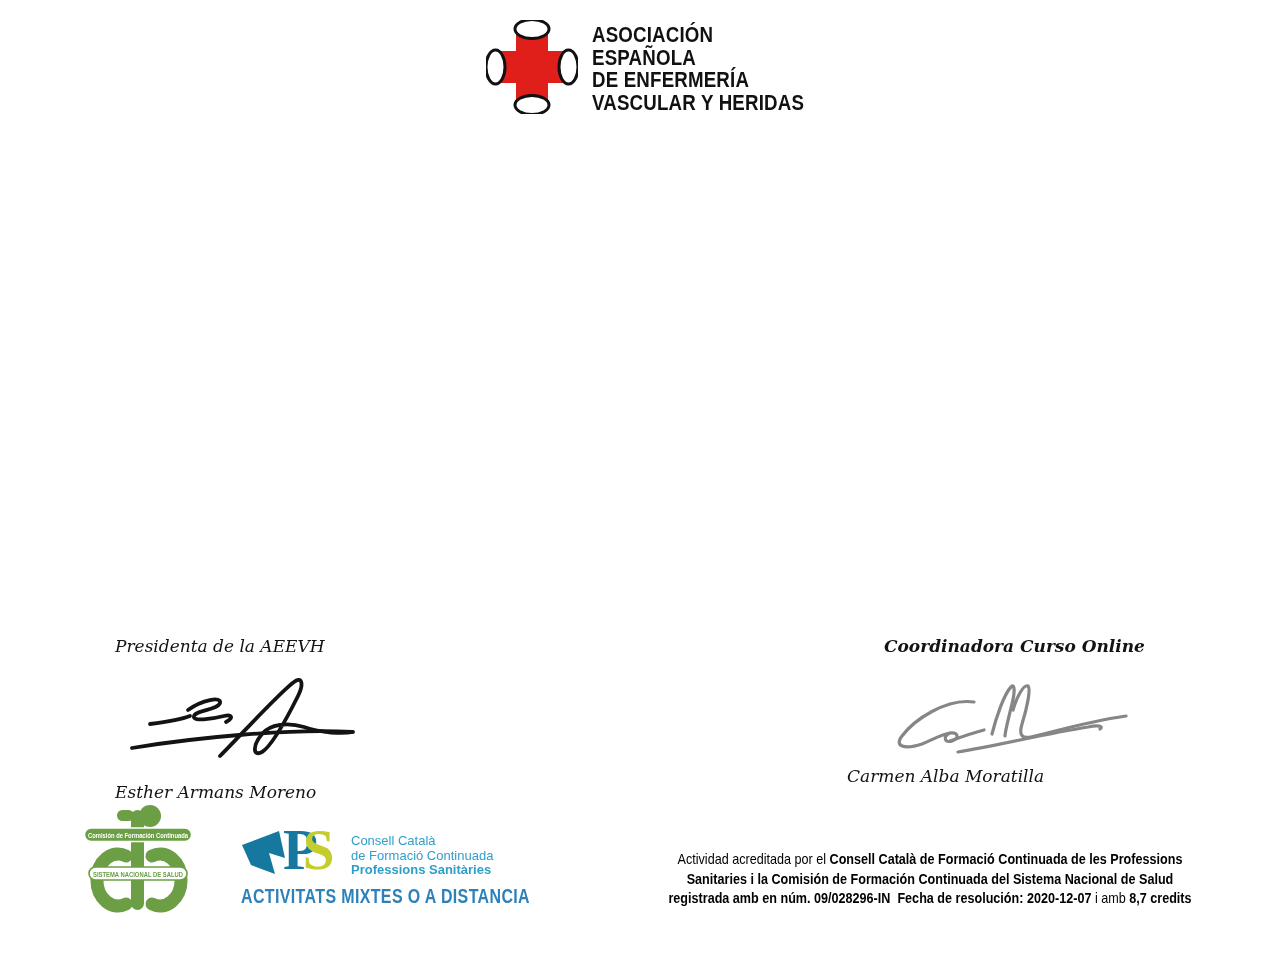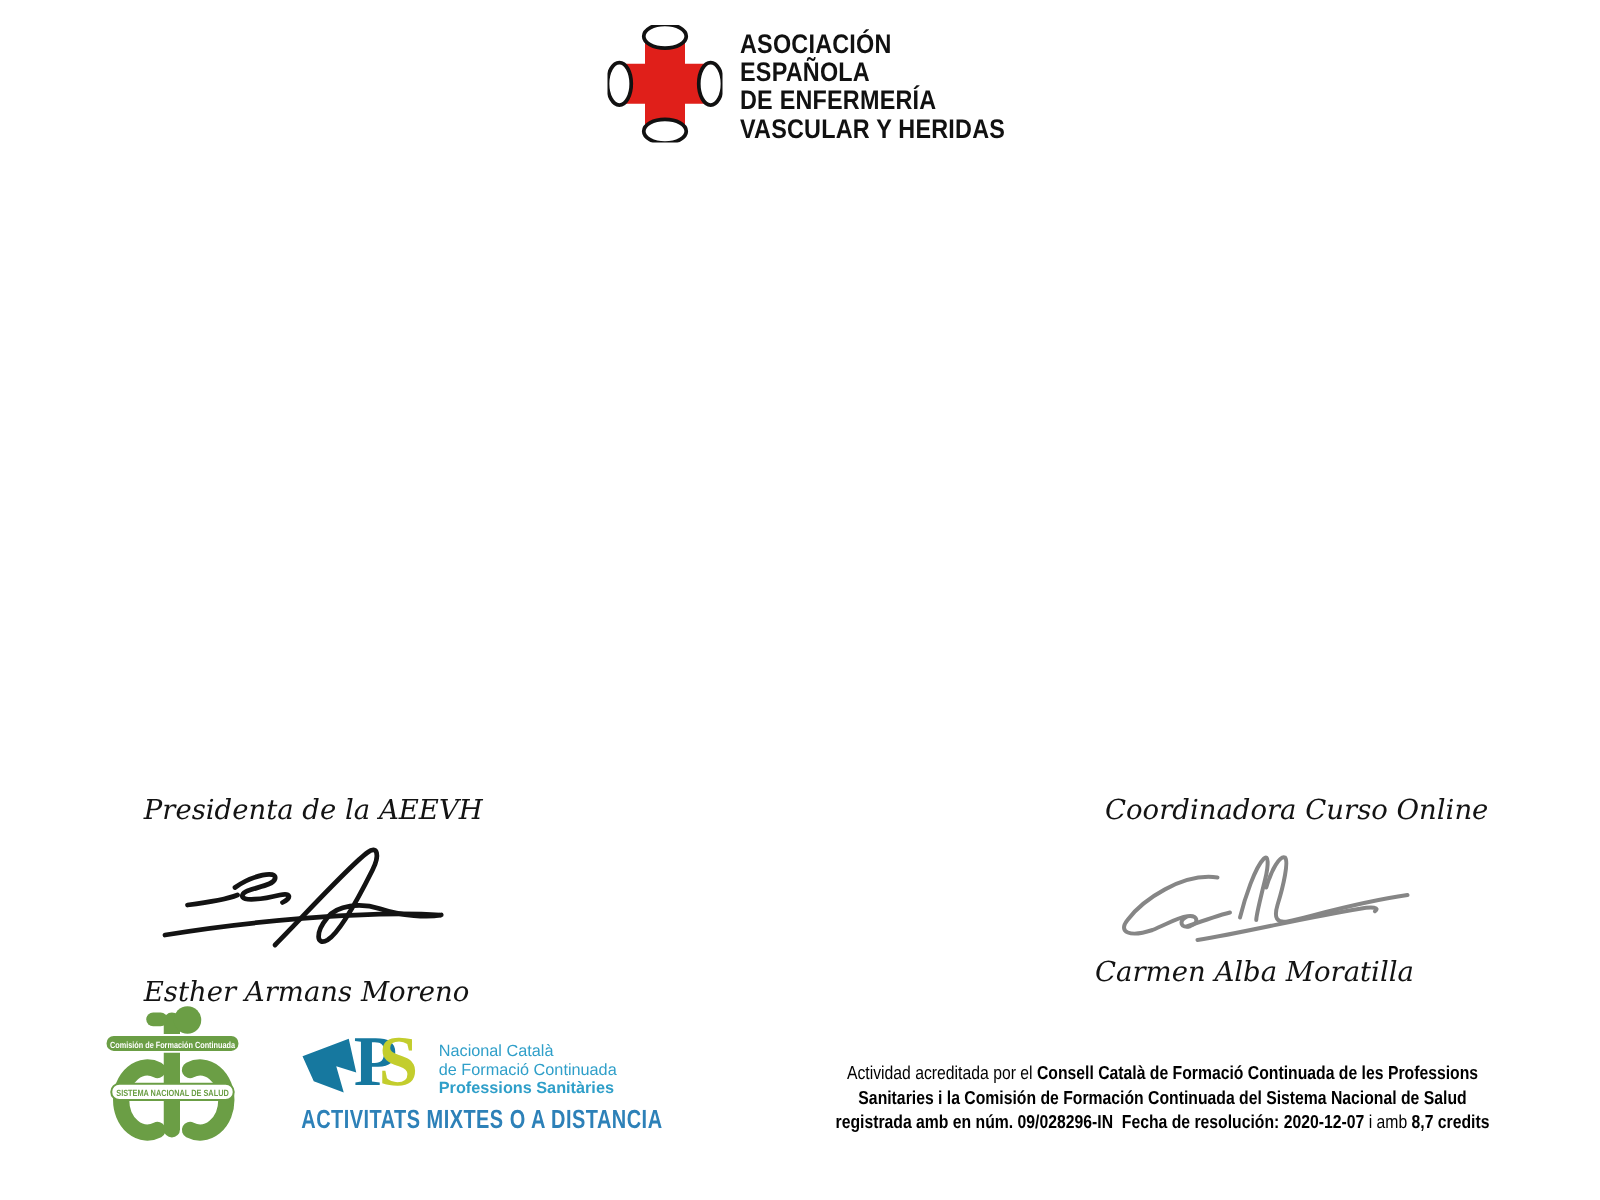--- a/index.html
+++ b/index.html
@@ -13,21 +13,21 @@
   .org-text{
     left:592px;top:24px;
     font-weight:700;font-size:21.5px;line-height:22.5px;color:#111;
     transform:scaleX(0.87);transform-origin:left top;
     letter-spacing:0.2px;white-space:nowrap;
   }
 
   
   .sig-title,.sig-name{
     font-family:"DejaVu Serif",serif;font-style:italic;
-    font-size:22px;color:#131313;white-space:nowrap;
+    font-size:17px;color:#131313;white-space:nowrap;
   }
 
   
   .ps-letters{
     left:283px;top:822px;line-height:56px;font-weight:800;
     font-size:57px;white-space:nowrap;
     font-family:Liberation Serif, serif;
   }
   .ps-p{color:#16789f;}
   .ps-s{color:#c3cd2d;margin-left:-15px;}
@@ -74,33 +74,33 @@
 <svg class="abs" style="left:122px;top:664px;" width="235" height="102" viewBox="0 0 235 102">
   <g fill="none" stroke="#131313" stroke-width="3.8" stroke-linecap="round">
     <path d="M 28 60 C 44 58 58 56 68 52 M 66 46 C 80 36 100 32 98 39 C 96 46 74 46 72 52 C 70 58 90 55 102 52 C 110 50 112 54 104 58"></path>
     <path d="M 10 84 C 70 74 170 64 230 68"></path>
     <path d="M 98 92 C 118 72 158 28 172 18 C 180 12 182 20 176 32 C 164 56 150 82 140 88 C 131 93 130 82 140 70 C 148 60 166 58 182 63 C 200 69 220 70 231 68"></path>
   </g>
 </svg>
 
 <div class="abs sig-name" style="left:115px;top:766px;margin-top:16px;">Esther Armans Moreno</div>
 
-<div class="abs sig-title" style="left:884px;top:636px;">Coordinadora Curso Online</div>
+<div class="abs sig-title" style="left:884px;top:636px;font-weight:bold;">Coordinadora Curso Online</div>
 
 <svg class="abs" style="left:884px;top:672px;" width="245" height="98" viewBox="0 0 245 98">
   <g fill="none" stroke="#868686" stroke-width="3.2" stroke-linecap="round">
     <path d="M 90 30 C 62 26 30 48 18 64 C 10 74 20 78 38 72 C 50 67 58 62 66 61 C 74 60 76 66 68 69 C 61 71 58 65 66 61"></path>
     <path d="M 66 69 C 80 64 92 60 100 58"></path>
     <path d="M 108 62 C 112 46 120 22 127 15 C 131 11 131 20 128 32 C 124 48 121 60 121 64"></path>
     <path d="M 129 38 C 133 24 140 12 144 14 C 147 17 143 36 138 52 C 135 62 137 67 147 65 C 162 62 200 50 242 44"></path>
     <path d="M 74 80 C 112 74 160 62 204 55 C 214 53 220 54 216 57"></path>
   </g>
 </svg>
 
-<div class="abs sig-name" style="left:876px;top:766px;">Carmen Alba Moratilla</div>
+<div class="abs sig-name" style="left:847px;top:766px;">Carmen Alba Moratilla</div>
 
 <svg class="abs" style="left:84px;top:802px;" width="108" height="112" viewBox="0 0 108 112">
   <g stroke="#6b9e45" stroke-width="13" fill="none" stroke-linecap="round">
     <path d="M 42 54 A 21 26 0 1 0 42 102"></path>
     <path d="M 68 54 A 21 26 0 1 1 68 102"></path>
   </g>
   <rect x="47" y="8" width="13" height="100" rx="6.5" fill="#6b9e45"></rect>
   <rect x="33" y="8" width="17" height="11" rx="5.5" fill="#6b9e45"></rect>
   <circle cx="66" cy="14" r="11" fill="#6b9e45"></circle>
   <rect x="0.5" y="26" width="107" height="13.5" rx="6.5" fill="#6b9e45" stroke="#fff" stroke-width="1.5"></rect>
@@ -111,21 +111,21 @@
 
 <svg class="abs" style="left:241px;top:830px;" width="45" height="46" viewBox="0 0 45 46">
   <path d="M 1 15 L 38 1 L 44 28 L 28 23 L 34 44 L 10 35 Z" fill="#16789f"></path>
 </svg>
 
 <div class="abs ps-letters">
   <span class="ps-p">P</span><span class="ps-s">S</span>
 </div>
 
 <div class="abs ccfc-lines">
-  <div>Nacional Català</div>
+  <div>Consell Català</div>
   <div>de Formació Continuada</div>
   <div class="bold">Professions Sanitàries</div>
 </div>
 
 <div class="abs ccfc-tagline">ACTIVITATS MIXTES O A DISTANCIA</div>
 
 <div class="abs accreditation">
   <div class="acc-line"><span>Actividad acreditada por el </span><span class="acc-bold">Consell Català de Formació Continuada de les Professions</span></div>
   <div class="acc-line acc-bold">Sanitaries i la Comisión de Formación Continuada del Sistema Nacional de Salud</div>
   <div class="acc-line"><span class="acc-bold">registrada amb en núm. 09/028296-IN  Fecha de resolución: 2020-12-07</span><span> i amb </span><span class="acc-bold">8,7 credits</span></div>

